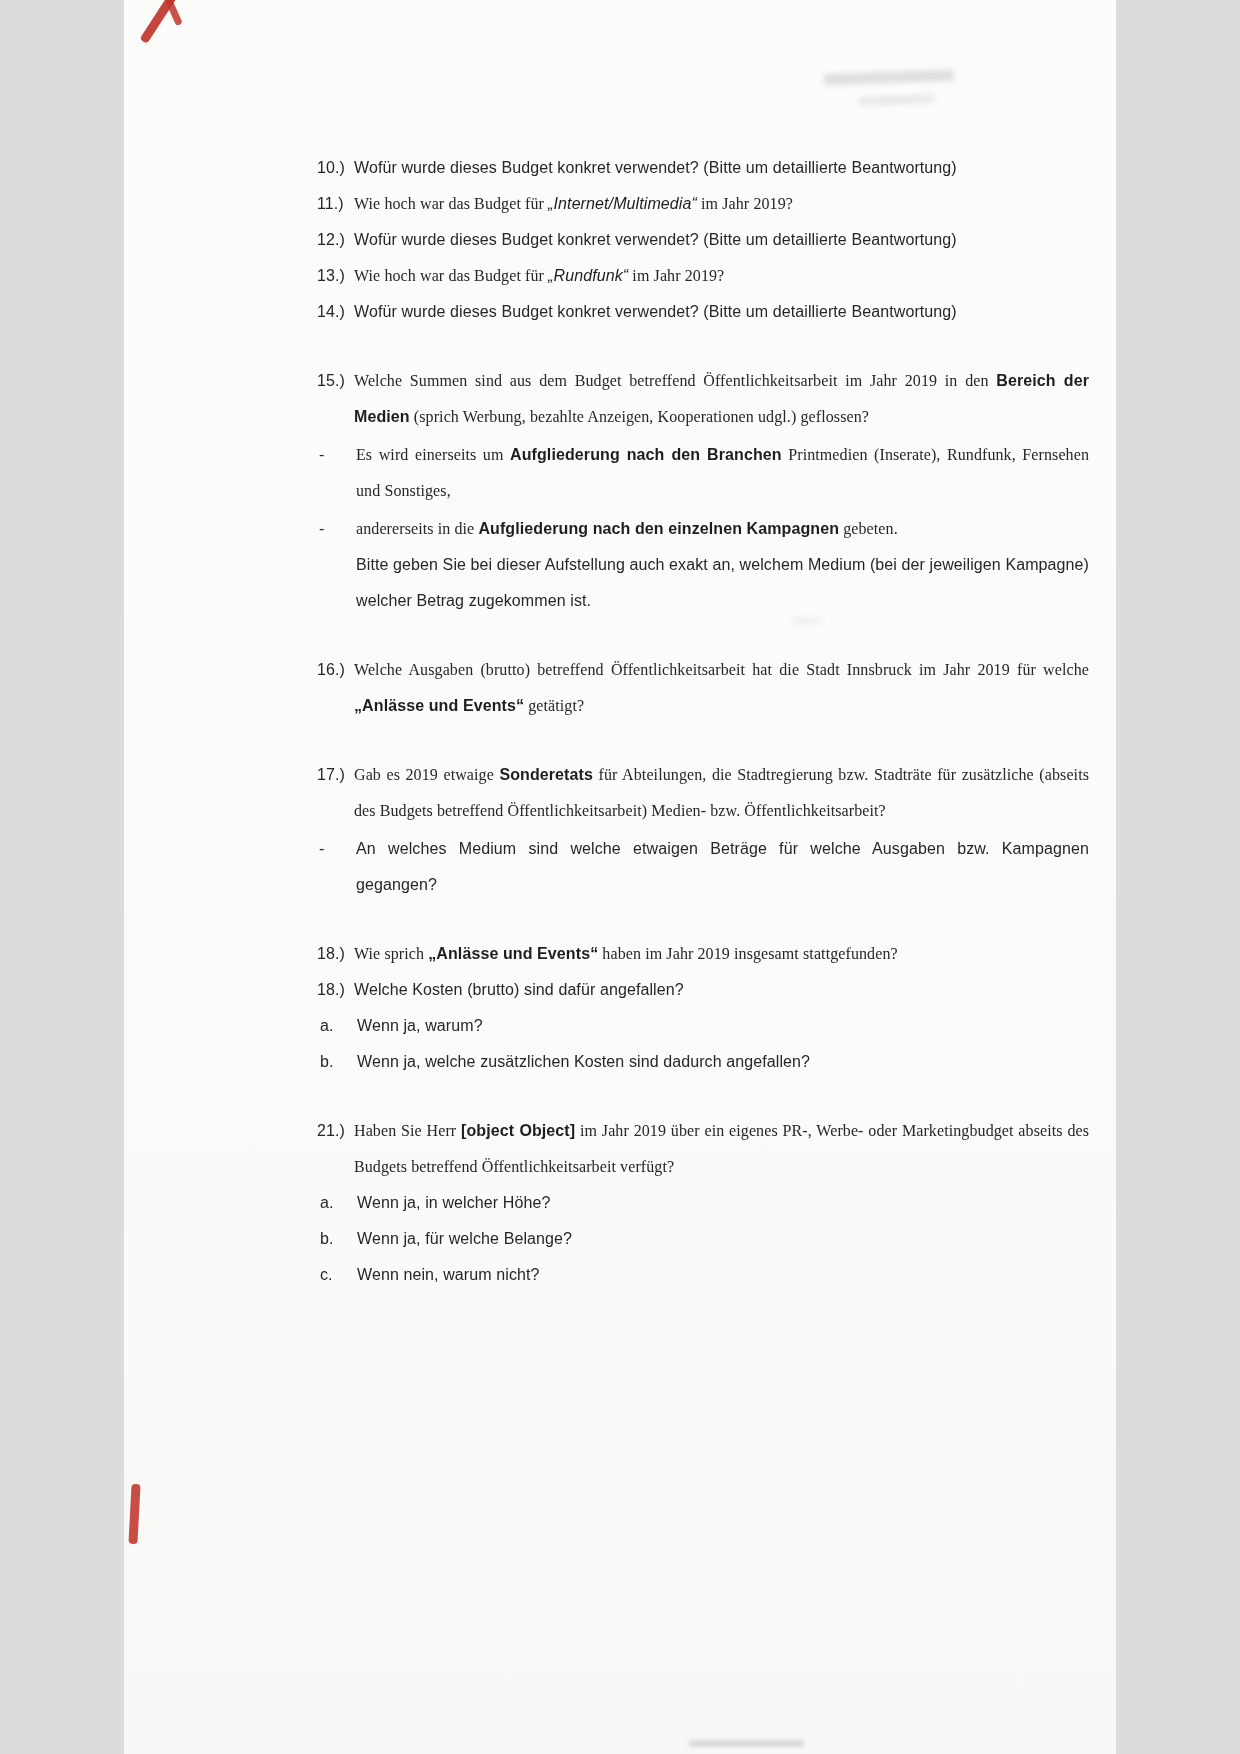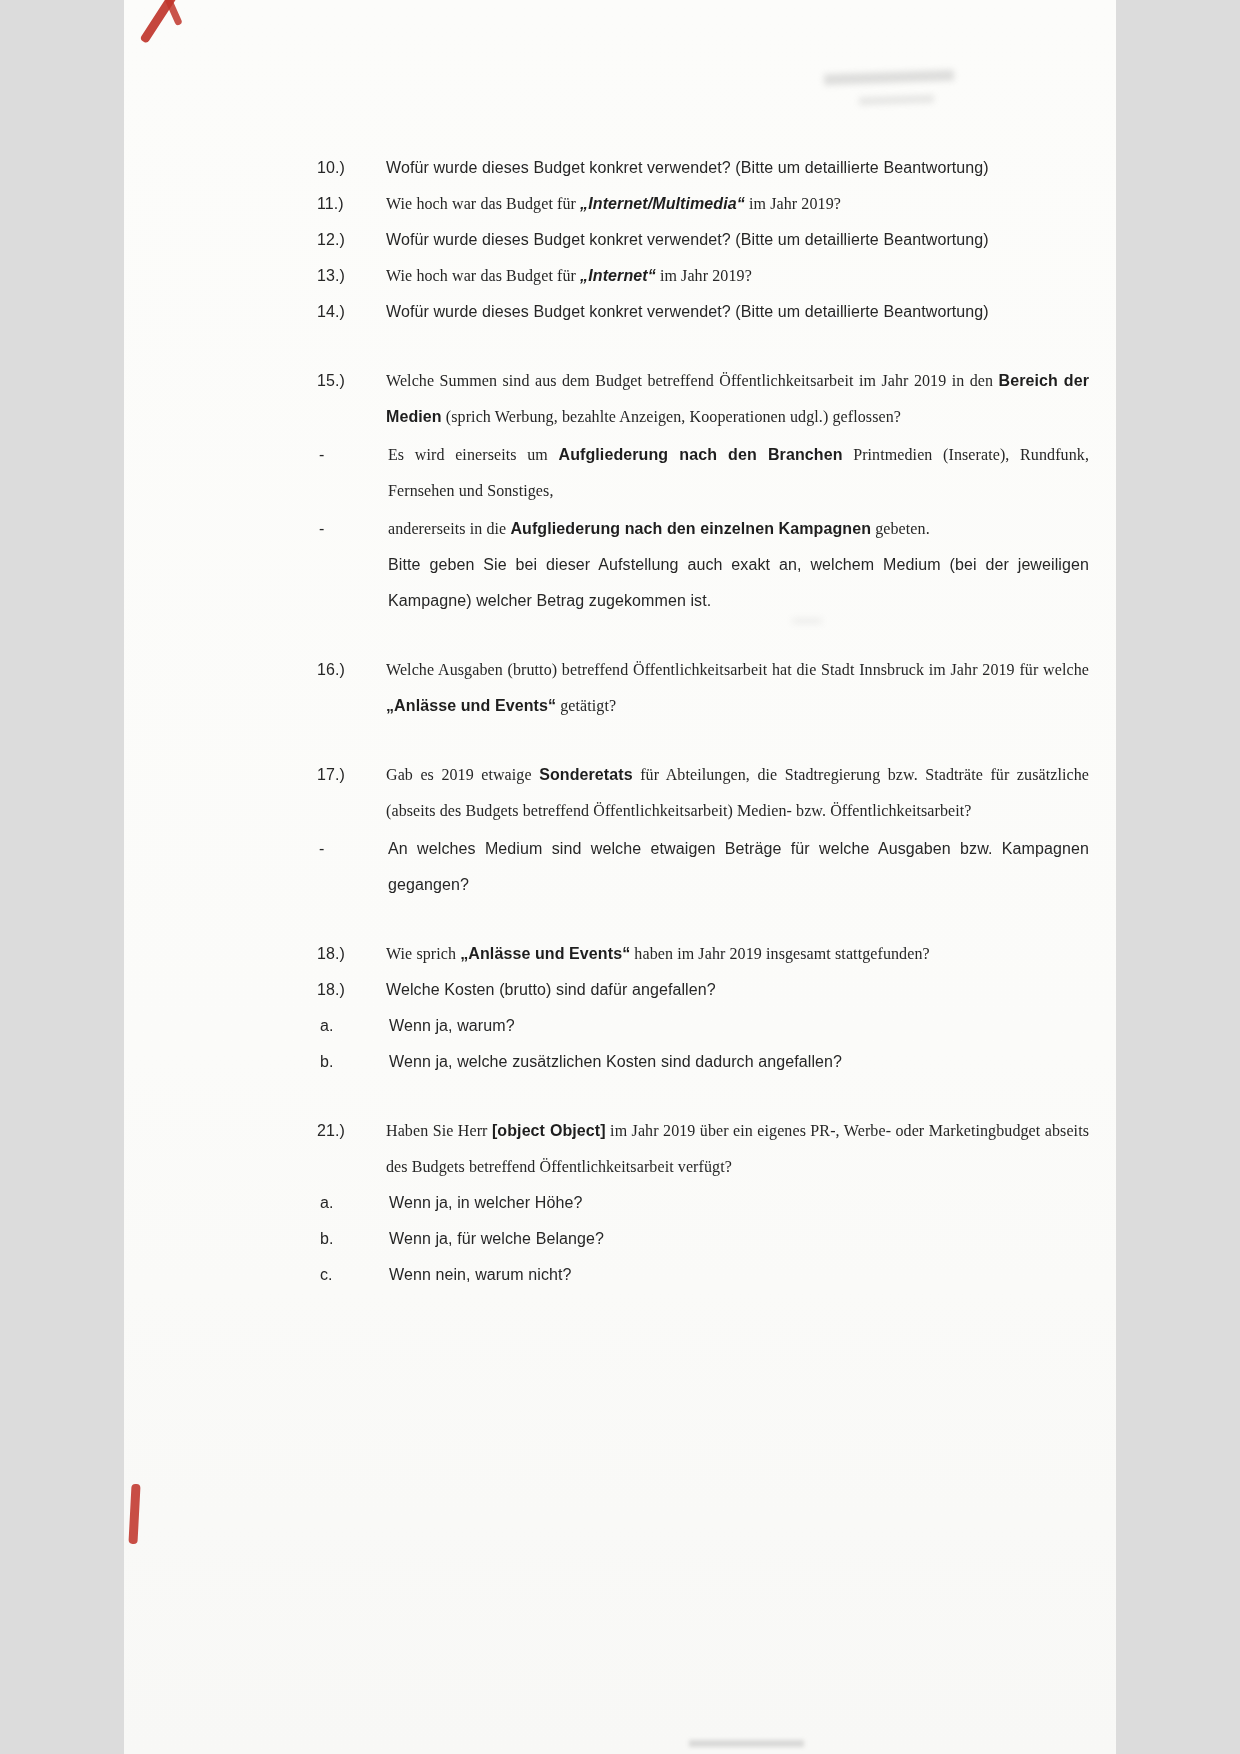--- a/index.html
+++ b/index.html
@@ -17,25 +17,25 @@
     top:150px;left:193px;
     width:772px;
     font-size:16px;
     line-height:36px;
     letter-spacing:.1px;
   }
   .row{display:flex;align-items:flex-start;}
   .num{width:37px;flex-shrink:0;}
   .num.dash{padding-left:2px;}
   .num.letter{padding-left:3px;}
-  .txt{flex:1;text-align:justify;text-justify:inter-word;margin-left:32px;}
+  .txt{flex:1;text-align:justify;text-justify:inter-word;}
   .txt .seg{display:inline;font-family:Liberation Serif, serif;}
   .para{display:block;text-align:justify;}
   b,.b{font-weight:bold;color:#1e1e1e;}
-  .bi{font-weight:bold;font-style:italic;color:#1e1e1e;}
+  .bi{font-weight:normal;font-style:italic;color:#1e1e1e;}
   .gap{margin-top:33px;}
   .smallgap{margin-top:2px;}
 
   
   .red-mark{position:absolute;background:#c0362c;border-radius:4px;}
   .red-mark.top-a{left:30px;top:-10px;width:9px;height:56px;transform:rotate(33deg);opacity:.92;}
   .red-mark.top-b{left:46px;top:-4px;width:7px;height:30px;transform:rotate(-24deg);opacity:.85;}
   .red-mark.bottom{left:6px;top:1484px;width:9px;height:60px;transform:rotate(3deg);opacity:.88;}
   .smudge{position:absolute;background:#8f8f8f;filter:blur(3px);}
   .smudge.s1{left:700px;top:72px;width:130px;height:11px;opacity:.28;transform:rotate(-2deg);}
@@ -70,21 +70,21 @@
       <span class="txt"><span class="seg">Wie hoch war das Budget für </span><span class="bi">„Internet/Multimedia“</span><span class="seg"> im Jahr 2019?</span></span>
     </div>
 
     <div class="row">
       <span class="num">12.)</span>
       <span class="txt">Wofür wurde dieses Budget konkret verwendet? (Bitte um detaillierte Beantwortung)</span>
     </div>
 
     <div class="row">
       <span class="num">13.)</span>
-      <span class="txt"><span class="seg">Wie hoch war das Budget für </span><span class="bi">„Internet“</span><span class="seg"> im Jahr 2019?</span></span>
+      <span class="txt"><span class="seg">Wie hoch war das Budget für </span><span class="bi">„Rundfunk“</span><span class="seg"> im Jahr 2019?</span></span>
     </div>
 
     <div class="row">
       <span class="num">14.)</span>
       <span class="txt">Wofür wurde dieses Budget konkret verwendet? (Bitte um detaillierte Beantwortung)</span>
     </div>
 
     <div class="row gap">
       <span class="num">15.)</span>
       <span class="txt"><span class="seg">Welche Summen sind aus dem Budget betreffend Öffentlichkeitsarbeit im Jahr 2019 in den </span><span class="b">Bereich der Medien</span><span class="seg"> (sprich Werbung, bezahlte Anzeigen, Kooperationen udgl.) geflossen?</span></span>

